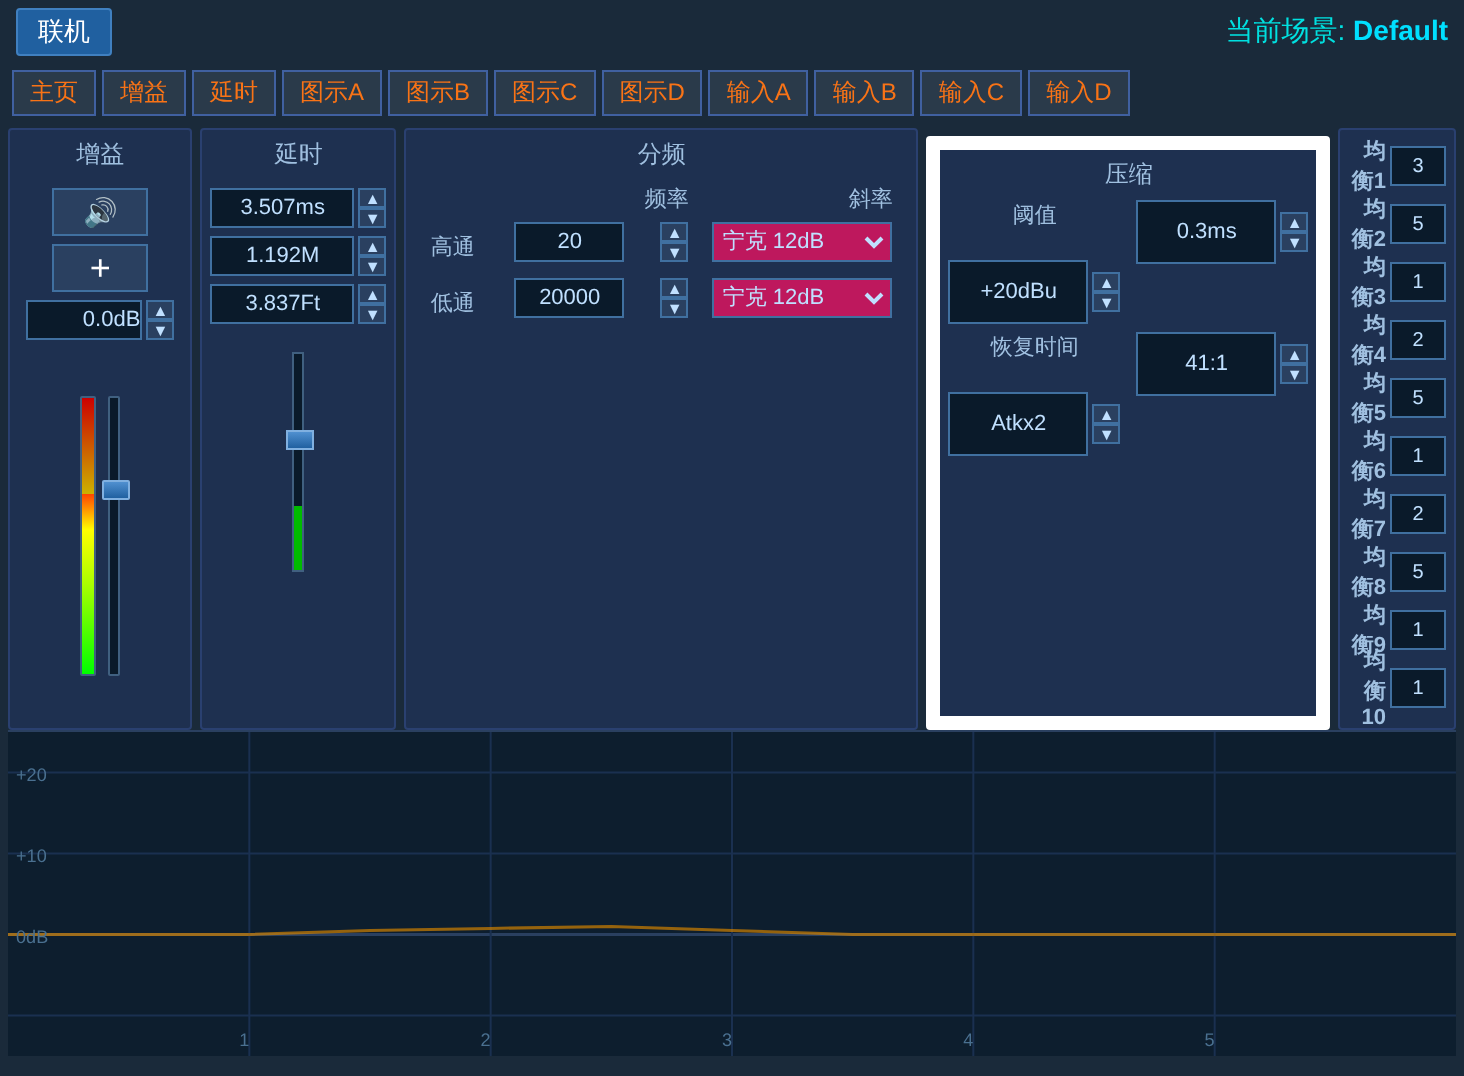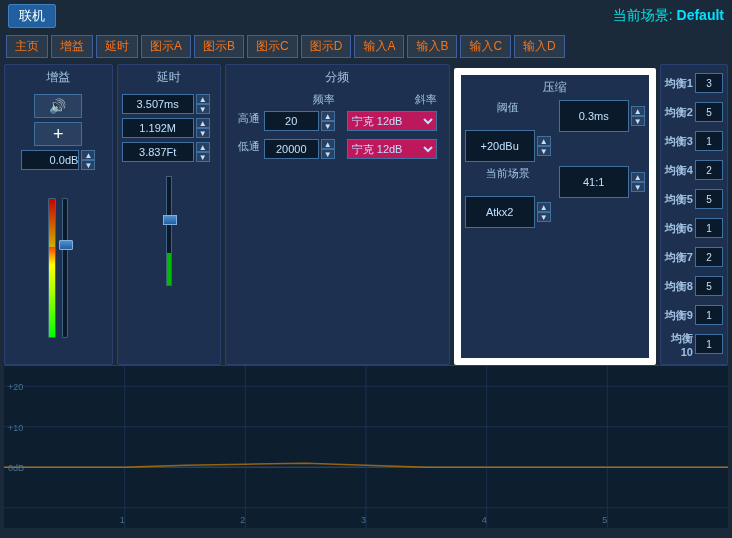--- a/index.html
+++ b/index.html
@@ -197,22 +197,22 @@
       text-align: center;
       font-size: 11px;
     }
     .section-label {
       color: #a0c0e0;
       font-size: 11px;
       text-align: right;
     }
     .freq-row {
       display: flex;
-      align-items: flex-start;
-      gap: 2px;
+      align-items: flex-end;
+      gap: 18px;
     }
     .freq-label {
       color: #a0c0e0;
       font-size: 11px;
       width: 24px;
     }
     .freq-input {
       background: #0a1a2a;
       border: 1px solid #4070a0;
       color: #c0e0ff;
@@ -466,21 +466,21 @@
           <div class="compress-input-row">
             <input class="compress-input" type="text" value="0.3ms" style="">
             <div class="spin-btn-group">
               <button class="spin-btn">▲</button>
               <button class="spin-btn">▼</button>
             </div>
           </div>
         </div>
 
         <div class="compress-field">
-          <div class="compress-field-label">当前场景</div>
+          <div class="compress-field-label">恢复时间</div>
           <div class="compress-input-row">
             <input class="compress-input" type="text" value="Atkx2" style="">
             <div class="spin-btn-group">
               <button class="spin-btn">▲</button>
               <button class="spin-btn">▼</button>
             </div>
           </div>
         </div>
 
         <div class="compress-field">

